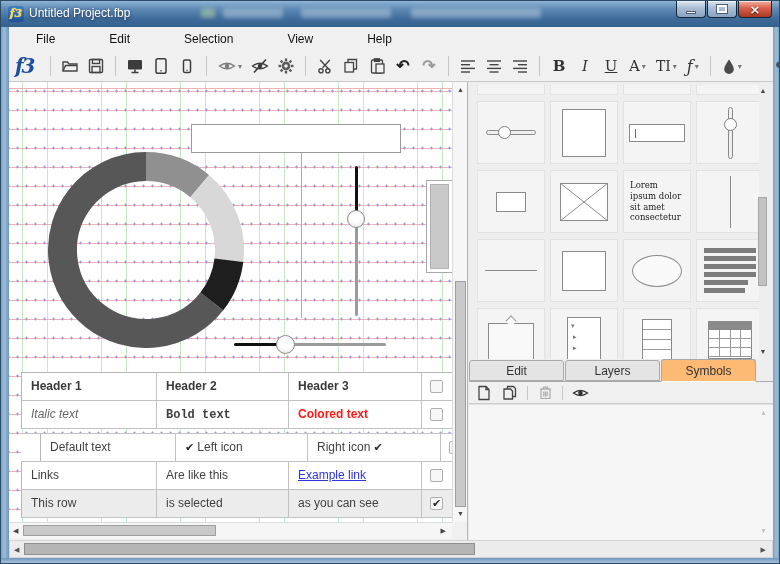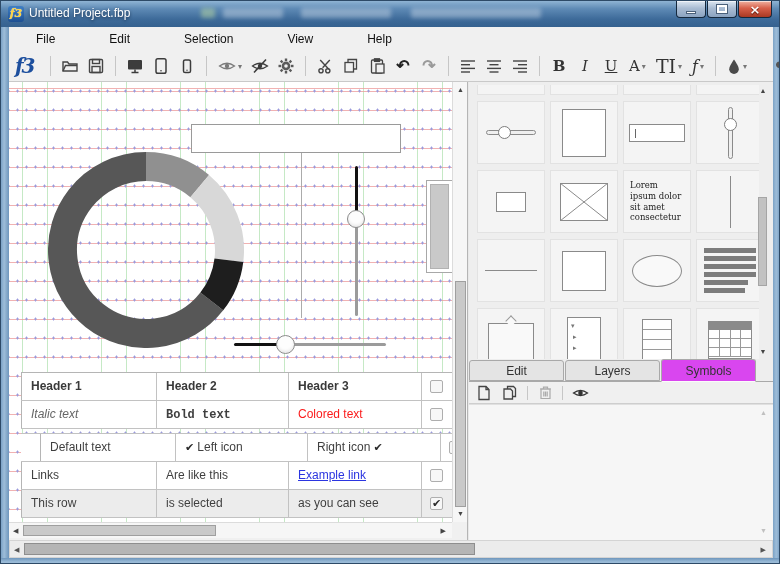--- a/index.html
+++ b/index.html
@@ -76,21 +76,21 @@
   .t-row.sel{background:#ececec;}
   .t-gap{height:4px;}
   .t-cell{flex:none;height:27px;line-height:26px;padding-left:9px;border-left:1px solid #c2c2c2;overflow:hidden;white-space:nowrap;}
   .t-cell.c0{width:135px;border-left:1px solid #b5b5b5;}
   .t-cell.c1{width:132px;}.t-cell.c2{width:133px;}
   .t-cell.cbx-cell{width:31px;display:flex;align-items:center;justify-content:flex-start;padding-left:8px;}
   .cbx{width:13px;height:13px;border:1px solid #aeaeae;border-radius:2px;background:#f7f7f7;
     font-size:11px;line-height:11px;text-align:center;color:#2b2b2b;}
   .it{font-style:italic;color:#666;}
   .bd{font-weight:bold;font-family:Liberation Mono, monospace;}
-  .rd{color:#fb1b1b;}
+  .rd{color:#fb1b1b;font-weight:bold;}
   .lk{color:#2b35e0;text-decoration:underline;}
   .chk{font-size:11px;color:#2b2b2b;}
   
   .sb-arrow{color:#444;font-size:7px;line-height:1;text-align:center;}
   .cv-vscroll{position:absolute;left:451px;top:81px;width:15px;height:440px;background:#f6f6f6;border-left:1px solid #dcdcdc;}
   .cv-vscroll .up{position:absolute;top:4px;left:0;width:15px;}
   .cv-vscroll .dn{position:absolute;bottom:5px;left:0;width:15px;}
   .cv-vscroll .thumb{position:absolute;left:2px;top:199px;width:11px;height:226px;background:#c9c9c9;border:1px solid #9f9f9f;}
   .cv-hscroll{position:absolute;left:8px;top:521px;width:443px;height:16px;background:#f6f6f6;border-top:1px solid #dcdcdc;}
   .cv-hscroll .lf{position:absolute;left:4px;top:4px;}
@@ -129,21 +129,21 @@
   .g-grid .rw{flex:1;display:flex;}
   .g-grid .rw i{flex:1;border-right:1px solid #9a9a9a;border-bottom:1px solid #9a9a9a;}
   .g-grid .rw i:last-child{border-right:none;}
   .panel-vscroll{position:absolute;left:288px;top:3px;width:12px;height:272px;}
   .panel-vscroll .up{position:absolute;top:2px;width:12px;}
   .panel-vscroll .dn{position:absolute;bottom:2px;width:12px;}
   .panel-vscroll .thumb{position:absolute;left:1px;top:112px;width:9px;height:89px;background:#c2c2c2;border:1px solid #a5a5a5;}
   .tabbar{position:absolute;left:0;top:277px;width:304px;height:23px;border-bottom:1px solid #a9a9a9;display:flex;align-items:flex-end;}
   .tab{flex:none;width:95px;height:21px;line-height:20px;text-align:center;font-size:12px;color:#333;
     background:#e4e4e4;border:1px solid #a9a9a9;border-radius:3px 3px 0 0;margin-right:1px;}
-  .tab.active{background:#d946ef;height:23px;line-height:23px;border-bottom:1px solid #fbfbfb;margin-bottom:-1px;}
+  .tab.active{background:#fdba74;height:23px;line-height:23px;border-bottom:1px solid #fbfbfb;margin-bottom:-1px;}
   .panel-tools{position:absolute;left:0;top:300px;width:304px;height:22px;background:#f0f0f0;border-bottom:1px solid #cecece;
     display:flex;align-items:center;padding-left:6px;gap:8px;}
   .ptool{width:18px;height:18px;display:flex;align-items:center;justify-content:center;}
   .psep{width:1px;height:14px;background:#c6c6c6;}
   .panel-empty{position:absolute;left:0;top:322px;width:304px;height:136px;background:#f6f6f6;border-top:1px solid #e0e0e0;}
   .panel-empty .up{position:absolute;right:6px;top:4px;color:#c0c0c0;font-size:7px;}
   .panel-empty .dn{position:absolute;right:6px;bottom:6px;color:#c0c0c0;font-size:7px;}
   .corner{position:absolute;left:451px;top:521px;width:15px;height:16px;background:#f0f0f0;}
 </style>
 </head>
@@ -310,21 +310,21 @@
         <span class="glyph-txt" style="font-style:italic">I</span>
       </span>
     <span class="tbtn">
         <span class="glyph-txt" style="text-decoration:underline">U</span>
       </span>
     <span class="tbtn wide">
         <span class="glyph-txt">A</span>
         <span class="caret">▾</span>
       </span>
     <span class="tbtn wide">
-        <span class="glyph-txt" style="font-size:19px">TI</span>
+        <span class="glyph-txt" style="font-size:14px">TI</span>
         <span class="caret">▾</span>
       </span>
     <span class="tbtn wide">
         <span class="glyph-txt" style="font-style:italic;font-size:16px">ƒ</span>
         <span class="caret">▾</span>
       </span>
     <span class="tsep"></span>
     <span class="tbtn wide">
       <svg width="14" height="17" viewBox="0 0 14 17">
           <path d="M7 1.5 C7 1.5 2.2 8 2.2 11.2 a4.8 4.8 0 0 0 9.6 0 C11.8 8 7 1.5 7 1.5 Z" fill="#4a4a4a"></path>

